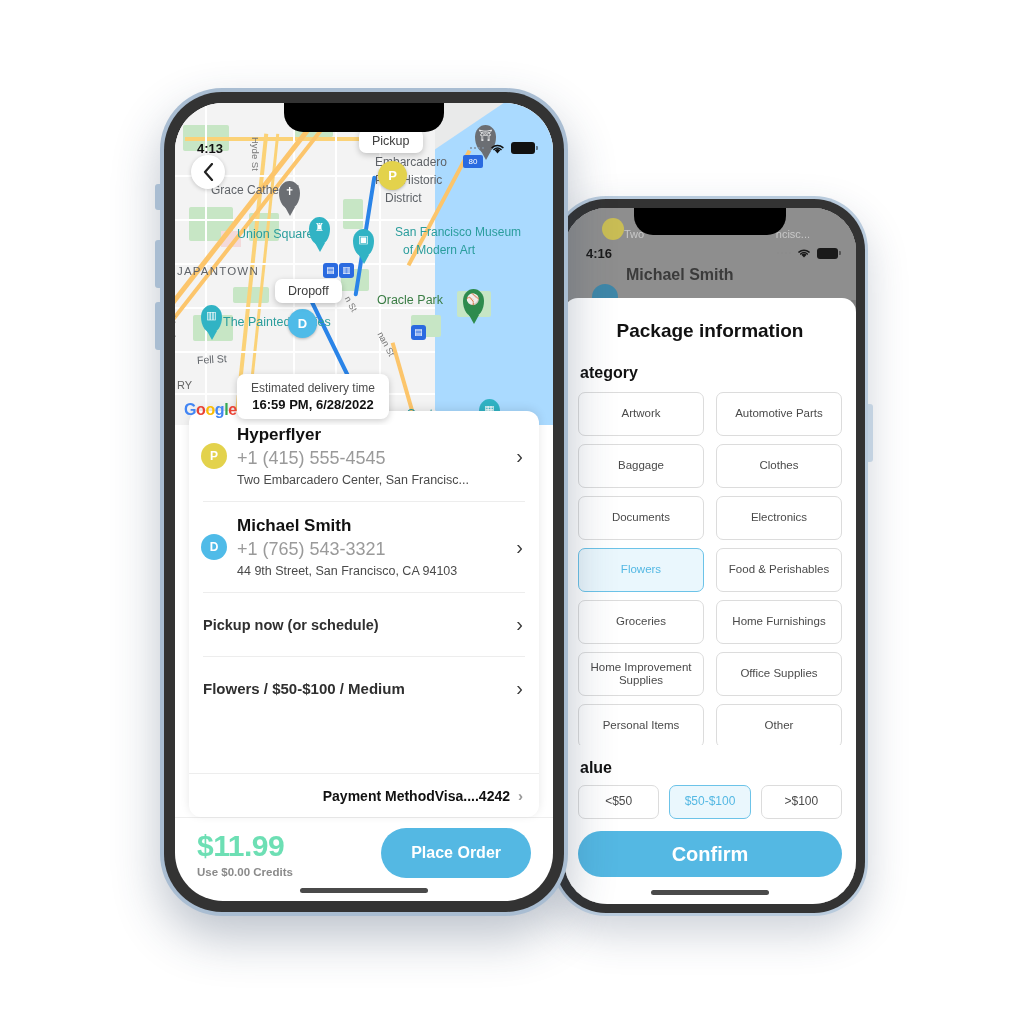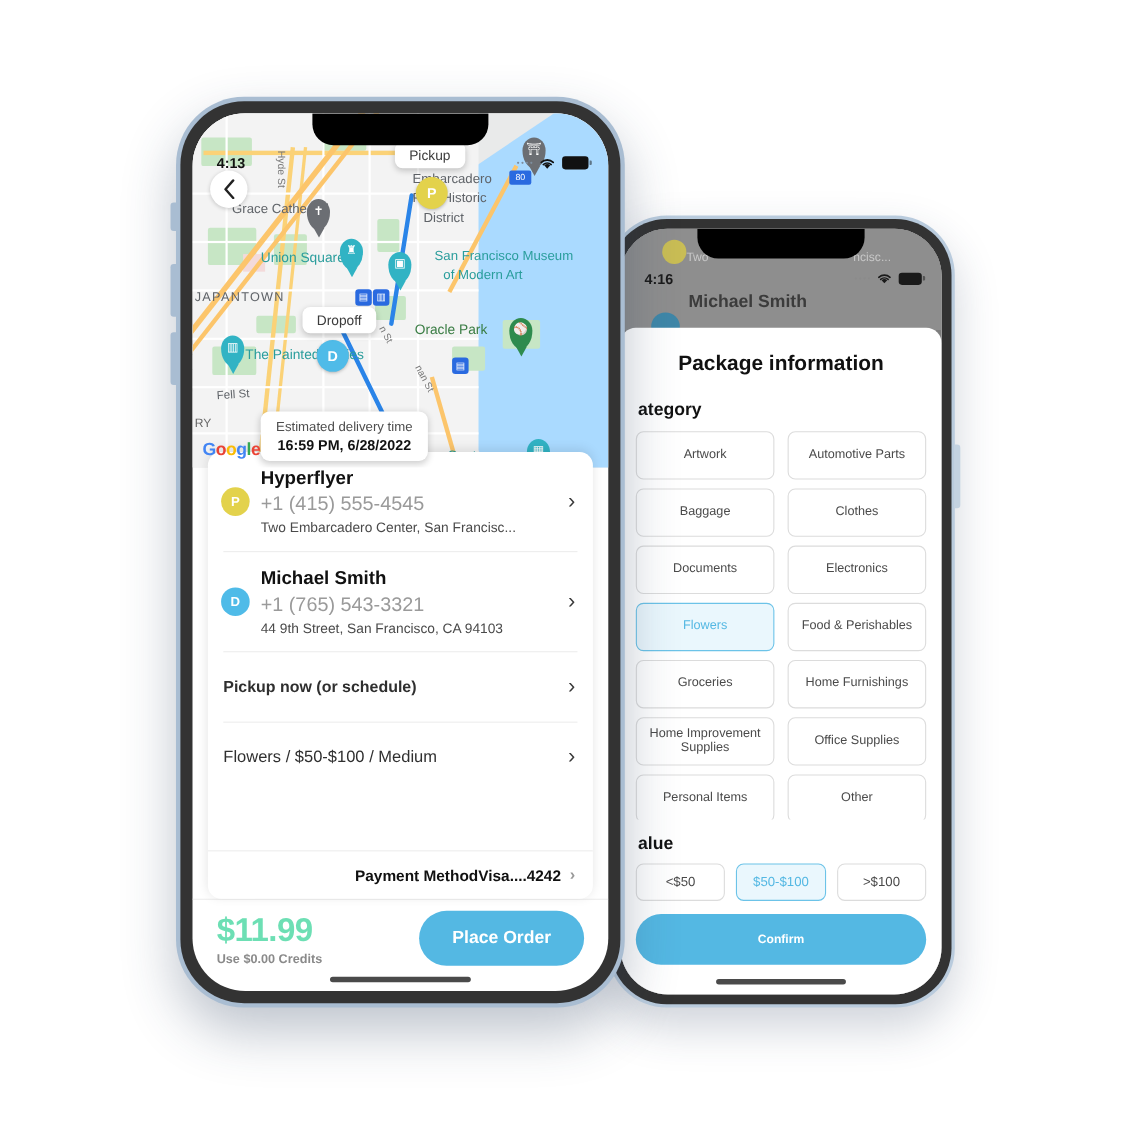--- a/index.html
+++ b/index.html
@@ -114,21 +114,21 @@
   }
   .chip.sel { border-color: #6cc3e8; background: #eaf7fd; color: #54b8e3; }
   .value-grid {
     display: grid; grid-template-columns: 1fr 1fr 1fr; gap: 10px;
     margin-top: 2px;
   }
   .value-grid .chip { height: 34px; font-size: 12px; }
   .sheet-foot { padding: 12px 14px 0; }
   .btn-primary {
     width: 100%; height: 46px; border: none; border-radius: 23px;
-    background: #54b8e3; color: #fff; font-size: 11px; font-weight: bold;
+    background: #54b8e3; color: #fff; font-size: 20px; font-weight: bold;
     font-family: inherit; cursor: pointer;
   }
   .home-ind {
     width: 118px; height: 5px; border-radius: 3px; background: #4a4a4a;
     margin: 13px auto 9px;
   }
 
   
   #phone1 {
     position: absolute; left: 160px; top: 88px;
@@ -544,21 +544,21 @@
           <div class="divider"></div>
 
           <div class="rowline">
             <span class="txt">Pickup now (or schedule)</span>
             <span class="chev">›</span>
           </div>
 
           <div class="divider"></div>
 
           <div class="rowline">
-            <span class="txt" style="font-weight:normal;font-size:15px">Flowers / $50-$100 / Medium</span>
+            <span class="txt" style="font-weight:bold;font-size:15px">Flowers / $50-$100 / Medium</span>
             <span class="chev">›</span>
           </div>
 
           <div class="paybar">
             <span class="lbl">Payment Method</span>
             <span class="val">
               <span>Visa....4242</span>
               <span class="chev">›</span>
             </span>
           </div>

